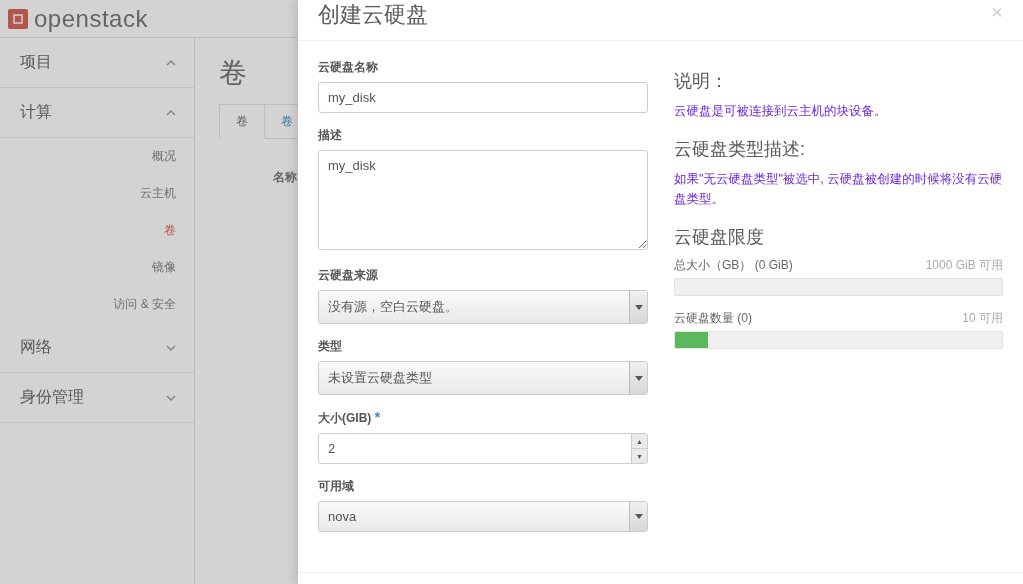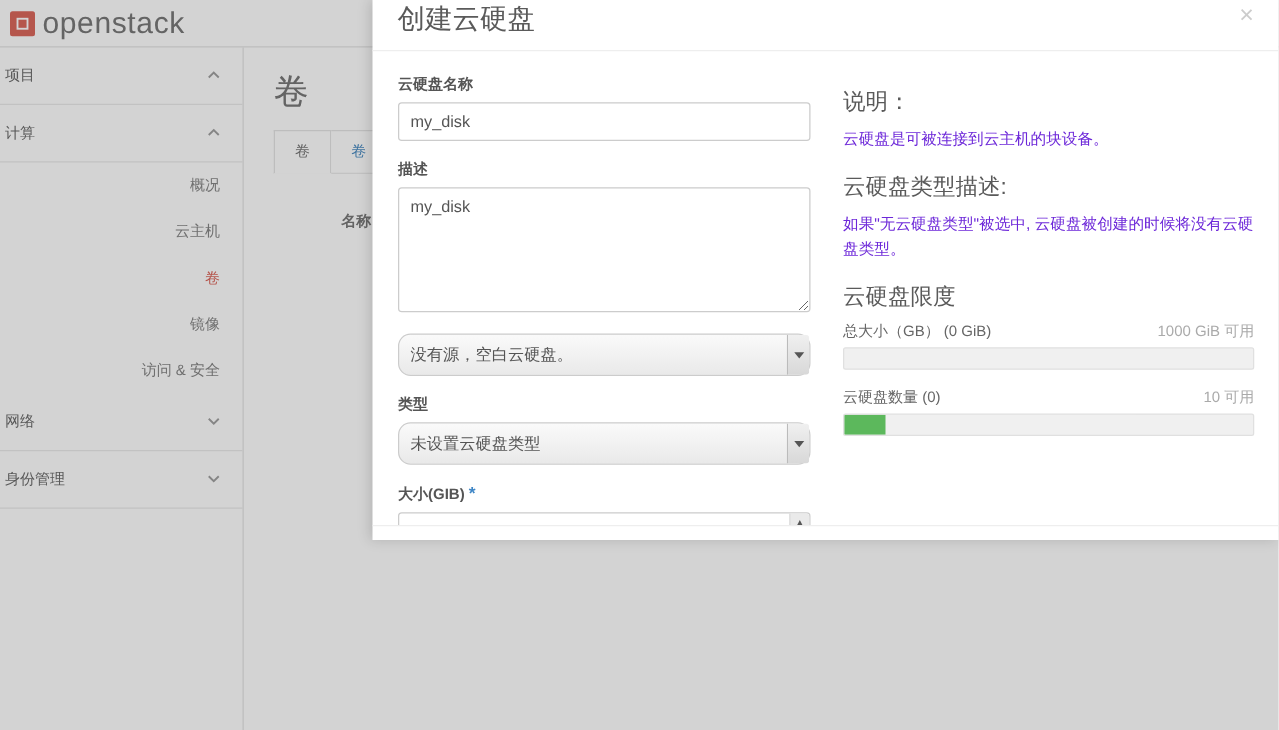--- a/index.html
+++ b/index.html
@@ -9,49 +9,49 @@
 .topbar { height: 38px; border-bottom: 1px solid #ddd; display: flex; align-items: center; padding: 0 0 0 8px; }
 .logo { display: flex; align-items: center; gap: 6px; }
 .logo-sq { width: 20px; height: 20px; background: #d23f31; border-radius: 2px; display: flex; align-items: center; justify-content: center; }
 .logo-sq svg { width: 12px; height: 12px; }
 .logo-text { font-size: 24px; color: #555; font-weight: 300; letter-spacing: 0.5px; }
 .top-project { display: flex; align-items: center; gap: 5px; color: #666; font-size: 12px; margin-left: 170px; }
 
 
 .main { display: flex; height: calc(100% - 38px); }
 .sidebar { width: 195px; border-right: 1px solid #ddd; }
-.side-group { border-bottom: 1px solid #e5e5e5; padding: 14px 18px 14px 4px; font-size: 12px; color: #444; display: flex; justify-content: space-between; align-items: center; cursor: pointer; }
+.side-group { border-bottom: 1px solid #e5e5e5; padding: 14px 18px 14px 20px; font-size: 16px; color: #444; display: flex; justify-content: space-between; align-items: center; cursor: pointer; }
 .side-group .chev { color: #888; }
 .side-item { padding: 10px 18px 10px 4px; text-align: right; color: #666; font-size: 12px; cursor: pointer; }
 .side-item.active { color: #d23f31; }
 
 .content { flex: 1; padding: 16px 24px; }
 .page-title { font-size: 28px; color: #555; font-weight: 400; margin-bottom: 12px; }
 .tabs { border-bottom: 1px solid #ddd; display: flex; gap: 0; }
 .tab { padding: 8px 16px; border: 1px solid #ddd; border-bottom: none; background: #fff; font-size: 12px; color: #555; cursor: pointer; }
 .tab.active { border-bottom: 1px solid #fff; margin-bottom: -1px; }
 .tab.sec { color: #1f6fb2; border-left: none; }
 .col-head { padding-top: 30px; font-size: 12px; font-weight: bold; color: #555; text-align: right; padding-right: 0; width: 78px; }
 
 
 .overlay { position: absolute; inset: 0; background: rgba(130,130,130,0.35); }
-.modal { position: absolute; top: 0; right: 0; width: 725px; height: 432px; background: #fff; box-shadow: -2px 0 10px rgba(0,0,0,0.15); display: flex; flex-direction: column; }
+.modal { position: absolute; top: 0; right: 0; width: 725px; height: 584px; background: #fff; box-shadow: -2px 0 10px rgba(0,0,0,0.15); display: flex; flex-direction: column; }
 .modal-head { padding: 0 20px 10px 20px; border-bottom: 1px solid #eee; display: flex; justify-content: space-between; align-items: flex-start; }
 .modal-title { font-size: 22px; color: #5a5a5a; font-weight: 400; }
 .close { color: #ccc; font-size: 20px; cursor: pointer; line-height: 1; margin-top: 2px; }
 .modal-body { flex: 1; display: flex; gap: 26px; padding: 18px 20px; overflow: auto; }
 .form-col { flex: 0 0 330px; }
 .info-col { flex: 1; padding-top: 6px; }
 
 .form-group { margin-bottom: 14px; }
 .form-label { font-size: 12px; color: #555; margin-bottom: 6px; display: block; font-weight: bold; }
 .form-label .req { color: #3e86c6; font-size: 14px; }
 .text-input, .textarea, .select, .spin { width: 100%; border: 1px solid #ccc; border-radius: 3px; padding: 7px 9px; font-size: 13px; color: #555; background: #fff; font-family: inherit; }
 .textarea { height: 100px; resize: both; }
-.select { appearance: none; background-image: linear-gradient(#fafafa,#e9e9e9); position: relative; border-radius: 10px; }
+.select { appearance: none; background-image: linear-gradient(#fafafa,#e9e9e9); position: relative; }
 .select-wrap { position: relative; }
 .select-caret { position: absolute; right: 1px; top: 1px; bottom: 1px; width: 18px; background: linear-gradient(#f0f0f0,#d8d8d8); border-left: 1px solid #bbb; border-radius: 0 3px 3px 0; display: flex; align-items: center; justify-content: center; pointer-events: none; }
 .select-caret::after { content: ""; border-left: 4px solid transparent; border-right: 4px solid transparent; border-top: 5px solid #555; }
 .spin-wrap { position: relative; }
 .spin-btns { position: absolute; right: 1px; top: 1px; bottom: 1px; width: 16px; display: flex; flex-direction: column; background: #eaeaea; border-left: 1px solid #ccc; border-radius: 0 3px 3px 0; }
 .spin-btns div { flex:1; display:flex; align-items:center; justify-content:center; font-size:7px; color:#555; cursor:pointer; }
 .spin-btns div:first-child { border-bottom: 1px solid #ccc; }
 
 .info-h { font-size: 18px; color: #5a5a5a; font-weight: 400; margin-bottom: 8px; margin-top: 4px; }
 .info-p { font-size: 12.5px; color: #6d28d9; line-height: 1.6; margin-bottom: 16px; }
@@ -146,20 +146,21 @@
         <label class="form-label">云硬盘名称</label>
         <input class="text-input" value="my_disk" style="">
       </div>
 
       <div class="form-group">
         <label class="form-label">描述</label>
         <textarea class="textarea" style="">my_disk</textarea>
       </div>
 
       <div class="form-group">
+        <label class="form-label">云硬盘来源</label>
         <div class="select-wrap">
           <div class="select">没有源，空白云硬盘。</div>
           <div class="select-caret"></div>
         </div>
       </div>
 
       <div class="form-group">
         <label class="form-label">类型</label>
         <div class="select-wrap">
           <div class="select">未设置云硬盘类型</div>

